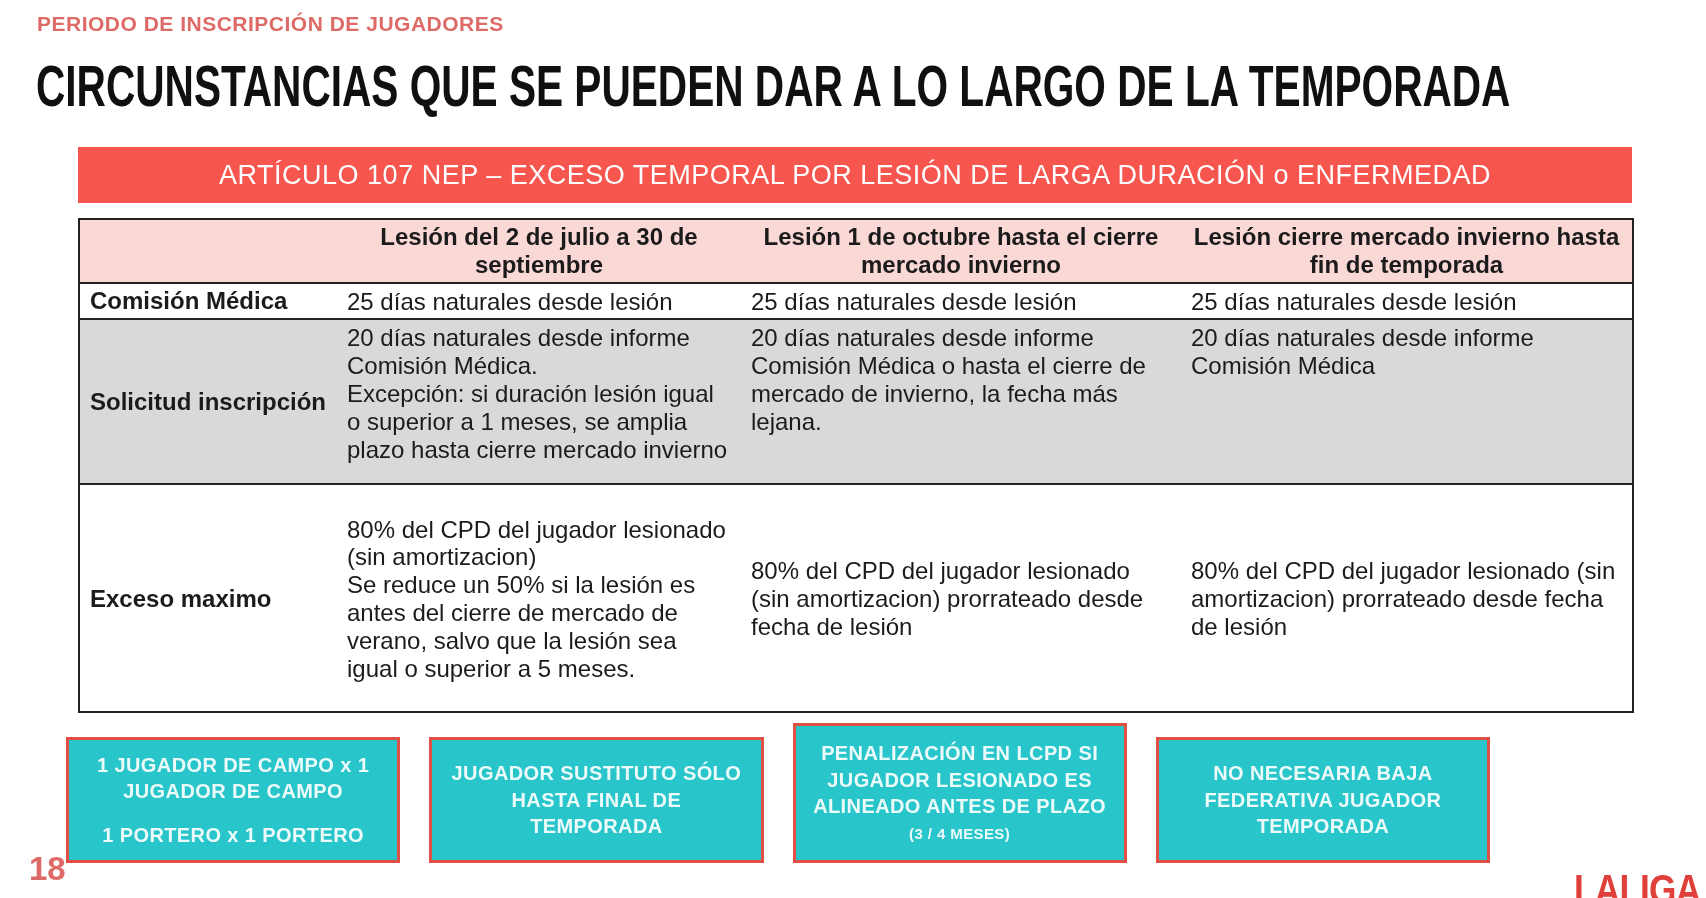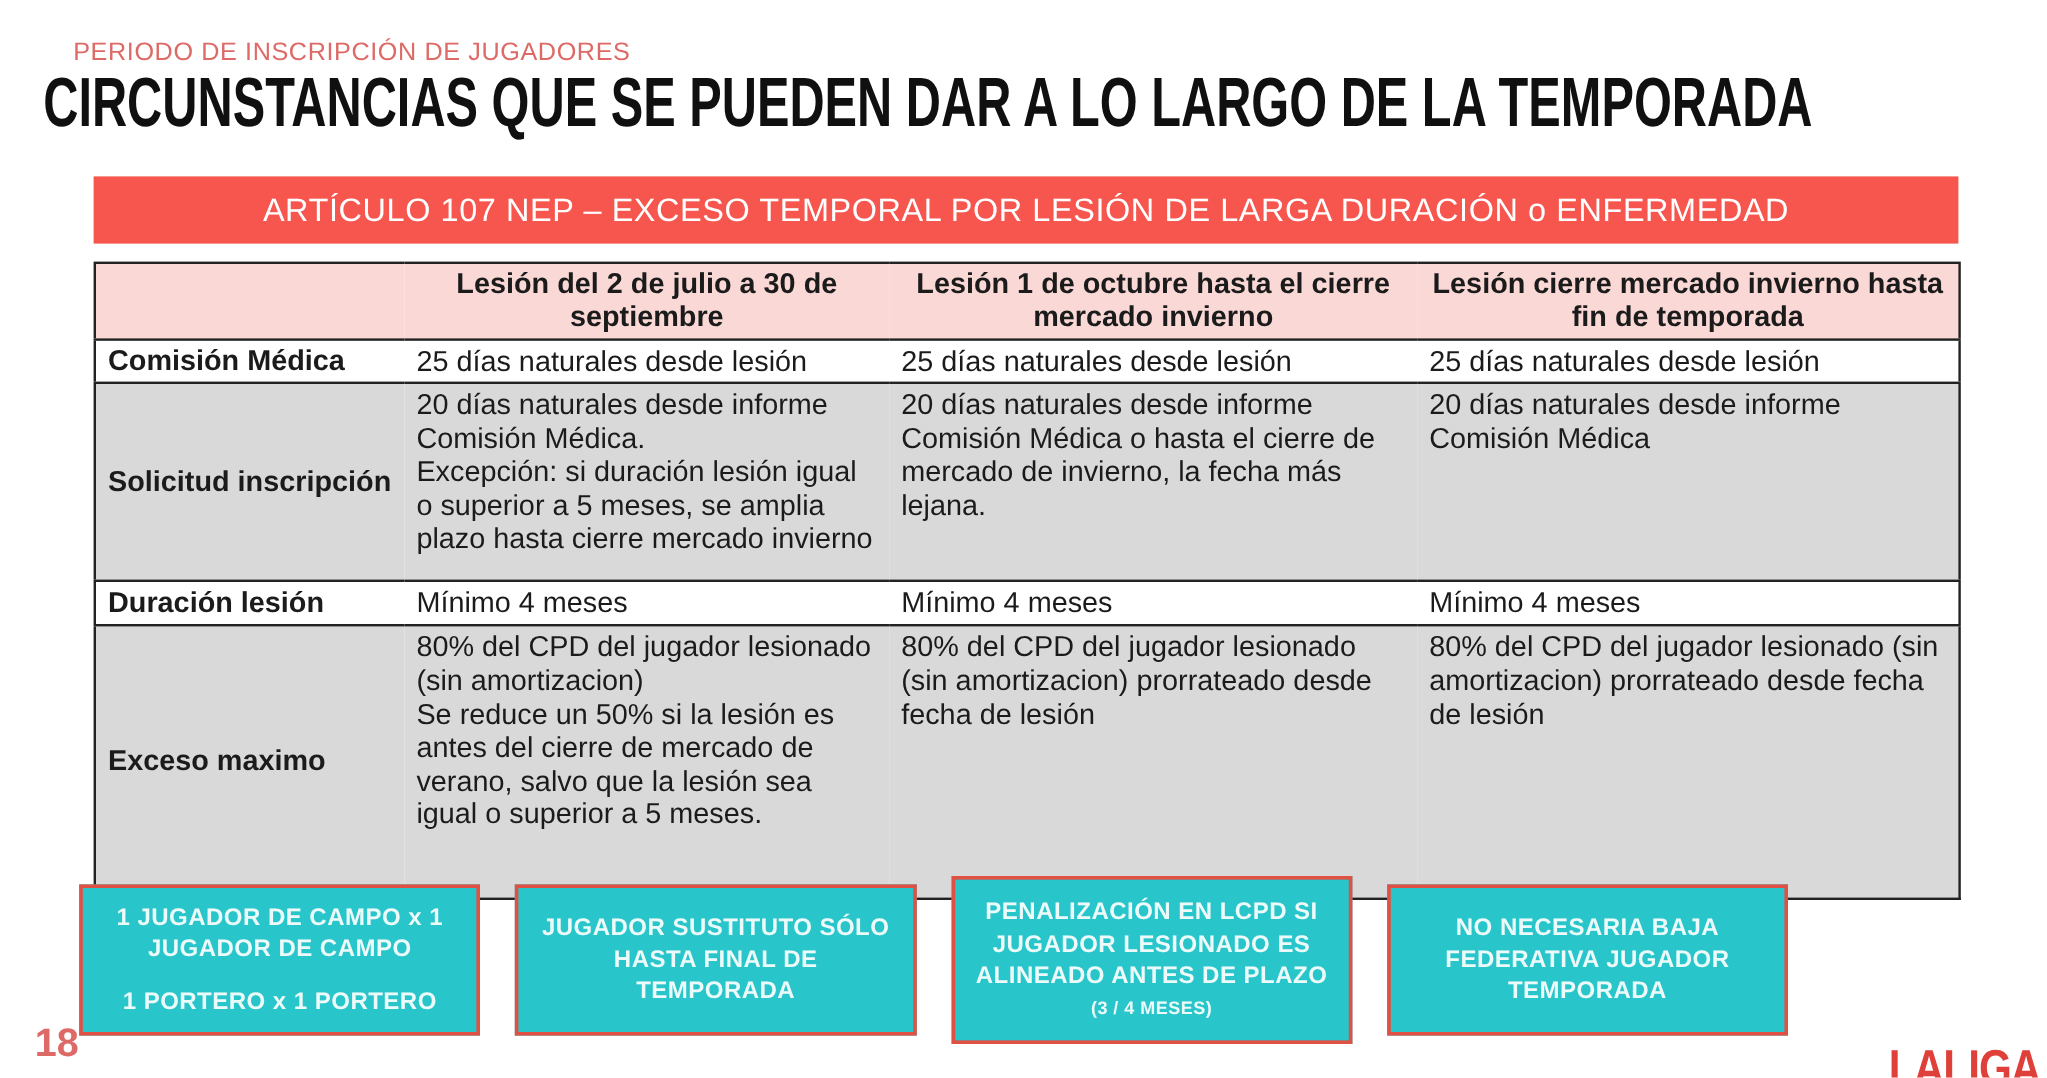--- a/index.html
+++ b/index.html
@@ -1,21 +1,21 @@
 <!DOCTYPE html>
 <html style="--salmon: #dd6a66; --banner: #f6564e; --pink: #f9d8d6; --gray: #d9d9d9; --teal: #28c5cb; --boxborder: #e05044; --brand: #e0403a;"><head>
 <meta charset="utf-8">
 <style>
   * { margin:0; padding:0; box-sizing:border-box; }
   html,body { width:1706px; height:898px; overflow:hidden; background:#ffffff;
               font-family:"Liberation Sans", sans-serif; }
   .slide { position:relative; width:1706px; height:898px; background:#fff; }
 
-  .eyebrow { position:absolute; left:37px; top:32px; font-size:21px; letter-spacing:.5px;
-             color:var(--salmon,#dd6a66); font-weight:400;margin-left:24px; }
+  .eyebrow { position:absolute; left:37px; top:12px; font-size:21px; letter-spacing:.5px;
+             color:var(--salmon,#dd6a66); font-weight:700; }
 
   .title { position:absolute; left:36px; top:52px; font-size:58px; font-weight:900;
            color:#101010; white-space:nowrap; transform:scaleX(.70); transform-origin:left center;
            letter-spacing:0px; }
 
   .banner { position:absolute; left:78px; top:147px; width:1554px; height:56px;
             background:var(--banner,#f6564e); color:#fff; display:flex; align-items:center;
             justify-content:center; font-size:27px; font-weight:500; letter-spacing:.5px; }
 
   .rules-table { position:absolute; left:78px; top:218px; width:1554px; border-collapse:collapse;
@@ -24,21 +24,21 @@
   .rules-table { border:2px solid #222; }
   .rules-table thead th { background:var(--pink,#f9d8d6); font-weight:700; text-align:center;
                           vertical-align:middle; height:56px; }
   .rules-table tbody th { font-weight:700; text-align:left; vertical-align:middle;margin-left:32px; }
   .rules-table tbody td { text-align:left; vertical-align:top; white-space:pre-line; padding-top:4px;margin-top:20px; }
   .rules-table tbody tr:nth-child(odd)  { background:#ffffff; }
   .rules-table tbody tr:nth-child(even) { background:var(--gray,#d9d9d9); }
   .rules-table tbody tr:nth-child(1) td, .rules-table tbody tr:nth-child(3) td { vertical-align:middle; }
 
   .callouts { position:absolute; left:66px; top:737px; width:1424px; height:126px;
-              display:flex; gap:29px; align-items:center; }
+              display:flex; gap:29px; align-items:flex-end; }
   .callout { flex:1 1 0; height:126px; background:var(--teal,#28c5cb);
              border:3px solid var(--boxborder,#e05044); display:flex; flex-direction:column;
              justify-content:center; align-items:center; text-align:center;
              color:#ecfbfa; font-size:20px; font-weight:600; letter-spacing:.4px;
              line-height:1.32; padding:6px 14px; }
   .callout:nth-child(3) { height:140px; }
   .callout p + p { margin-top:17px; }
   .callout .small-note { font-size:15px; font-weight:600; }
 
   .page-number { position:absolute; left:29px; top:850px; font-size:33px; font-weight:600;
@@ -78,29 +78,23 @@
     <tbody>
         <tr style="height: 30px;">
           <th>Comisión Médica</th>
           <td>25 días naturales desde lesión</td>
           <td>25 días naturales desde lesión</td>
           <td>25 días naturales desde lesión</td>
         </tr>
         <tr style="height: 165px;">
           <th>Solicitud inscripción</th>
           <td>20 días naturales desde informe Comisión Médica.
-Excepción: si duración lesión igual o superior a 5 meses, se amplia plazo hasta cierre mercado invierno</td>
+Excepción: si duración lesión igual o superior a 1 meses, se amplia plazo hasta cierre mercado invierno</td>
           <td>20 días naturales desde informe Comisión Médica o hasta el cierre de mercado de invierno, la fecha más lejana.</td>
           <td>20 días naturales desde informe Comisión Médica</td>
-        </tr>
-        <tr style="height: 32px;">
-          <th>Duración lesión</th>
-          <td>Mínimo 4 meses</td>
-          <td>Mínimo 4 meses</td>
-          <td>Mínimo 4 meses</td>
         </tr>
         <tr style="height: 228px;">
           <th>Exceso maximo</th>
           <td>80% del CPD del jugador lesionado (sin amortizacion)
 Se reduce un 50% si la lesión es antes del cierre de mercado de verano, salvo que la lesión sea igual o superior a 5 meses.</td>
           <td>80% del CPD del jugador lesionado (sin amortizacion) prorrateado desde fecha de lesión</td>
           <td>80% del CPD del jugador lesionado (sin amortizacion) prorrateado desde fecha de lesión</td>
         </tr>
       </tbody>
   </table>

